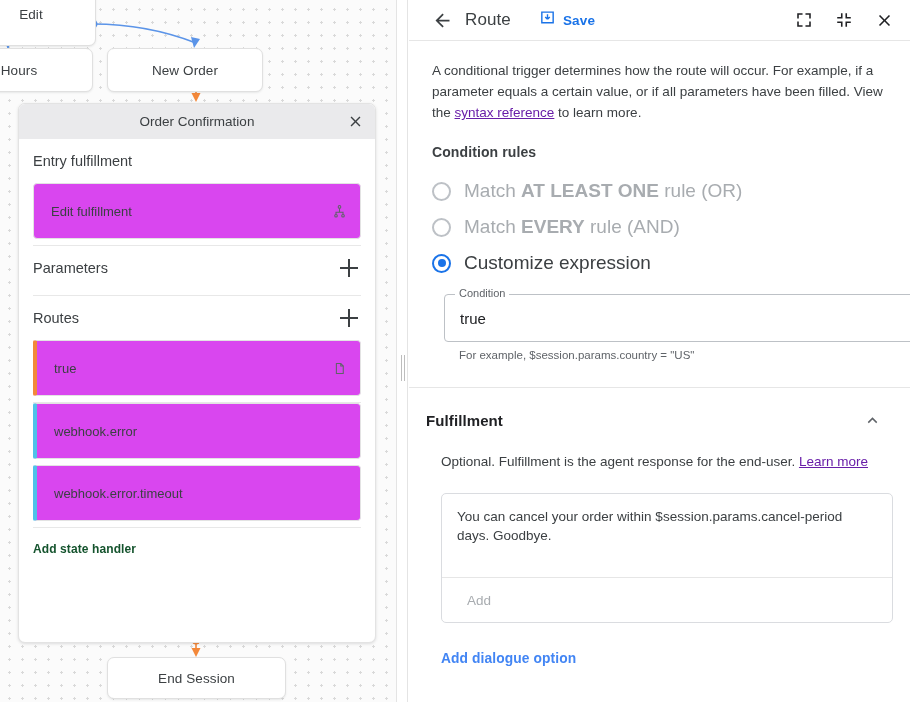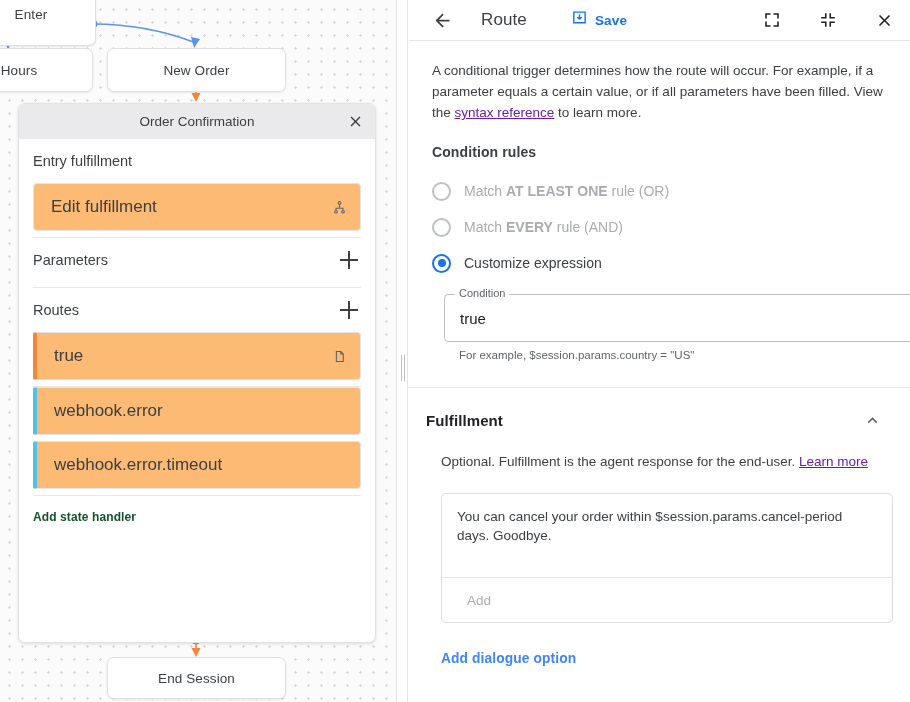--- a/index.html
+++ b/index.html
@@ -28,21 +28,21 @@
     background: #ffffff;
     border: 1px solid #e0e0e0;
     border-radius: 7px;
     box-shadow: 0 1px 2px rgba(60,64,67,.10);
     display: flex; align-items: center; justify-content: center;
     font-size: 13.5px; color: #3c4043;
     letter-spacing: .1px;
   }
   #node-start  { left: -34px; top: -18px;  width: 130px; height: 64px; }
   #node-hours  { left: -55px; top: 48px;   width: 148px; height: 44px; }
-  #node-neworder { left: 107px; top: 48px; width: 179px; height: 44px; }
+  #node-neworder { left: 107px; top: 48px; width: 156px; height: 44px; }
   #node-endsession { left: 107px; top: 657px; width: 179px; height: 42px; }
 
   
   #page-card {
     position: absolute; left: 18px; top: 103px;
     width: 358px; height: 540px;
     background: #ffffff;
     border: 1px solid #e3e3e3;
     border-radius: 7px;
     box-shadow: 0 1px 3px rgba(60,64,67,.16);
@@ -72,27 +72,27 @@
     width: 24px; height: 24px; position: relative; cursor: pointer;
   }
   .plus-btn:before, .plus-btn:after {
     content: ""; position: absolute; background: #3c4043;
   }
   .plus-btn:before { left: 3px; right: 3px; top: 11px; height: 1.6px; }
   .plus-btn:after  { top: 3px; bottom: 3px; left: 11px; width: 1.6px; }
 
   .inset-row {
     display: flex; align-items: center;
-    height: 48px;
-    background: #fdba74;
+    height: 56px;
+    background: #d946ef;
     border: 1px solid #e3e3e3;
     border-radius: 4px;
     padding: 0 11px 0 0;
     margin-bottom: 6px;
-    font-size: 17px;
+    font-size: 13px;
     color: #3c4043;
     position: relative;
     cursor: pointer;
   }
   .inset-row .row-label { flex: 1; padding-left: 17px; }
   .inset-row.accent-orange { border-left: 4px solid #f3883a; border-radius: 2px 4px 4px 2px; }
   .inset-row.accent-cyan   { border-left: 4px solid #4fc2e9; border-radius: 2px 4px 4px 2px; }
   .inset-row.plain { padding-left: 0; }
   .inset-row.plain .row-label { padding-left: 17px; }
   .row-icon { width: 20px; height: 20px; display: flex; align-items: center; justify-content: center; }
@@ -126,21 +126,20 @@
     width: 501px; height: 702px;
     background: #ffffff;
     display: flex; flex-direction: column;
     overflow: hidden;
   }
   #panel-header {
     flex: 0 0 41px; height: 41px;
     display: flex; align-items: center;
     padding: 0 14px 0 21px;
     border-bottom: 1px solid #e6e6e6;
-    gap: 16px;
   }
   #back-arrow { width: 24px; height: 24px; cursor: pointer; display:flex; align-items:center; justify-content:center;}
   #panel-title { font-size: 17px; color: #3c4043; margin-left: 11px; letter-spacing: .1px; }
   #save-btn {
     display: flex; align-items: center; gap: 7px;
     margin-left: 28px; cursor: pointer;
   }
   #save-label { color: #1a73e8; font-size: 13.5px; font-weight: bold; letter-spacing: .2px; }
   #header-spacer { flex: 1; }
   .hdr-icon { width: 24px; height: 24px; margin-left: 16px; cursor: pointer; display:flex; align-items:center; justify-content:center;}
@@ -166,21 +165,21 @@
     width: 19px; height: 19px; border-radius: 50%;
     border: 2px solid #9aa0a6; box-sizing: border-box;
     flex: 0 0 19px; position: relative; margin-right: 13px;
   }
   .radio-row.disabled .radio-mark { border-color: #bdc1c6; }
   .radio-row.checked .radio-mark { border-color: #1a73e8; }
   .radio-row.checked .radio-mark:after {
     content: ""; position: absolute; left: 3.5px; top: 3.5px;
     width: 8px; height: 8px; border-radius: 50%; background: #1a73e8;
   }
-  .radio-label { font-size: 14px; color: #3c4043; }
+  .radio-label { font-size: 19px; color: #3c4043; }
   .radio-row.disabled .radio-label { color: #a8acb0; }
   .radio-label b { font-weight: bold; }
 
   
   .mdc-field { position: relative; margin: 13px 0 0 12px; width: 508px; }
   .mdc-field-box {
     height: 48px; border: 1px solid #bdc1c6; border-radius: 4px;
     display: flex; align-items: center; padding: 0 15px;
     font-size: 15px; color: #202124; background: #fff;
   }
@@ -250,21 +249,21 @@
       <circle cx="196" cy="84" r="4.5" fill="#f3883a"></circle>
       <line x1="196" y1="84" x2="196" y2="96" stroke="#f3883a" stroke-width="1.6"></line>
       <polygon points="191.5,93 200.5,93 196,102" fill="#f3883a"></polygon>
 
       <circle cx="196" cy="640" r="4.5" fill="#f3883a"></circle>
       <line x1="196" y1="640" x2="196" y2="650" stroke="#f3883a" stroke-width="1.6"></line>
       <polygon points="191.5,648 200.5,648 196,657" fill="#f3883a"></polygon>
     </svg>
 
     <div class="flow-node" id="node-start">
-      <span>Enter</span>
+      <span>Edit</span>
     </div>
     <div class="flow-node" id="node-hours">
       <span>Hours</span>
     </div>
     <div class="flow-node" id="node-neworder">
       <span>New Order</span>
     </div>
     <div class="flow-node" id="node-endsession">
       <span>End Session</span>
     </div>

